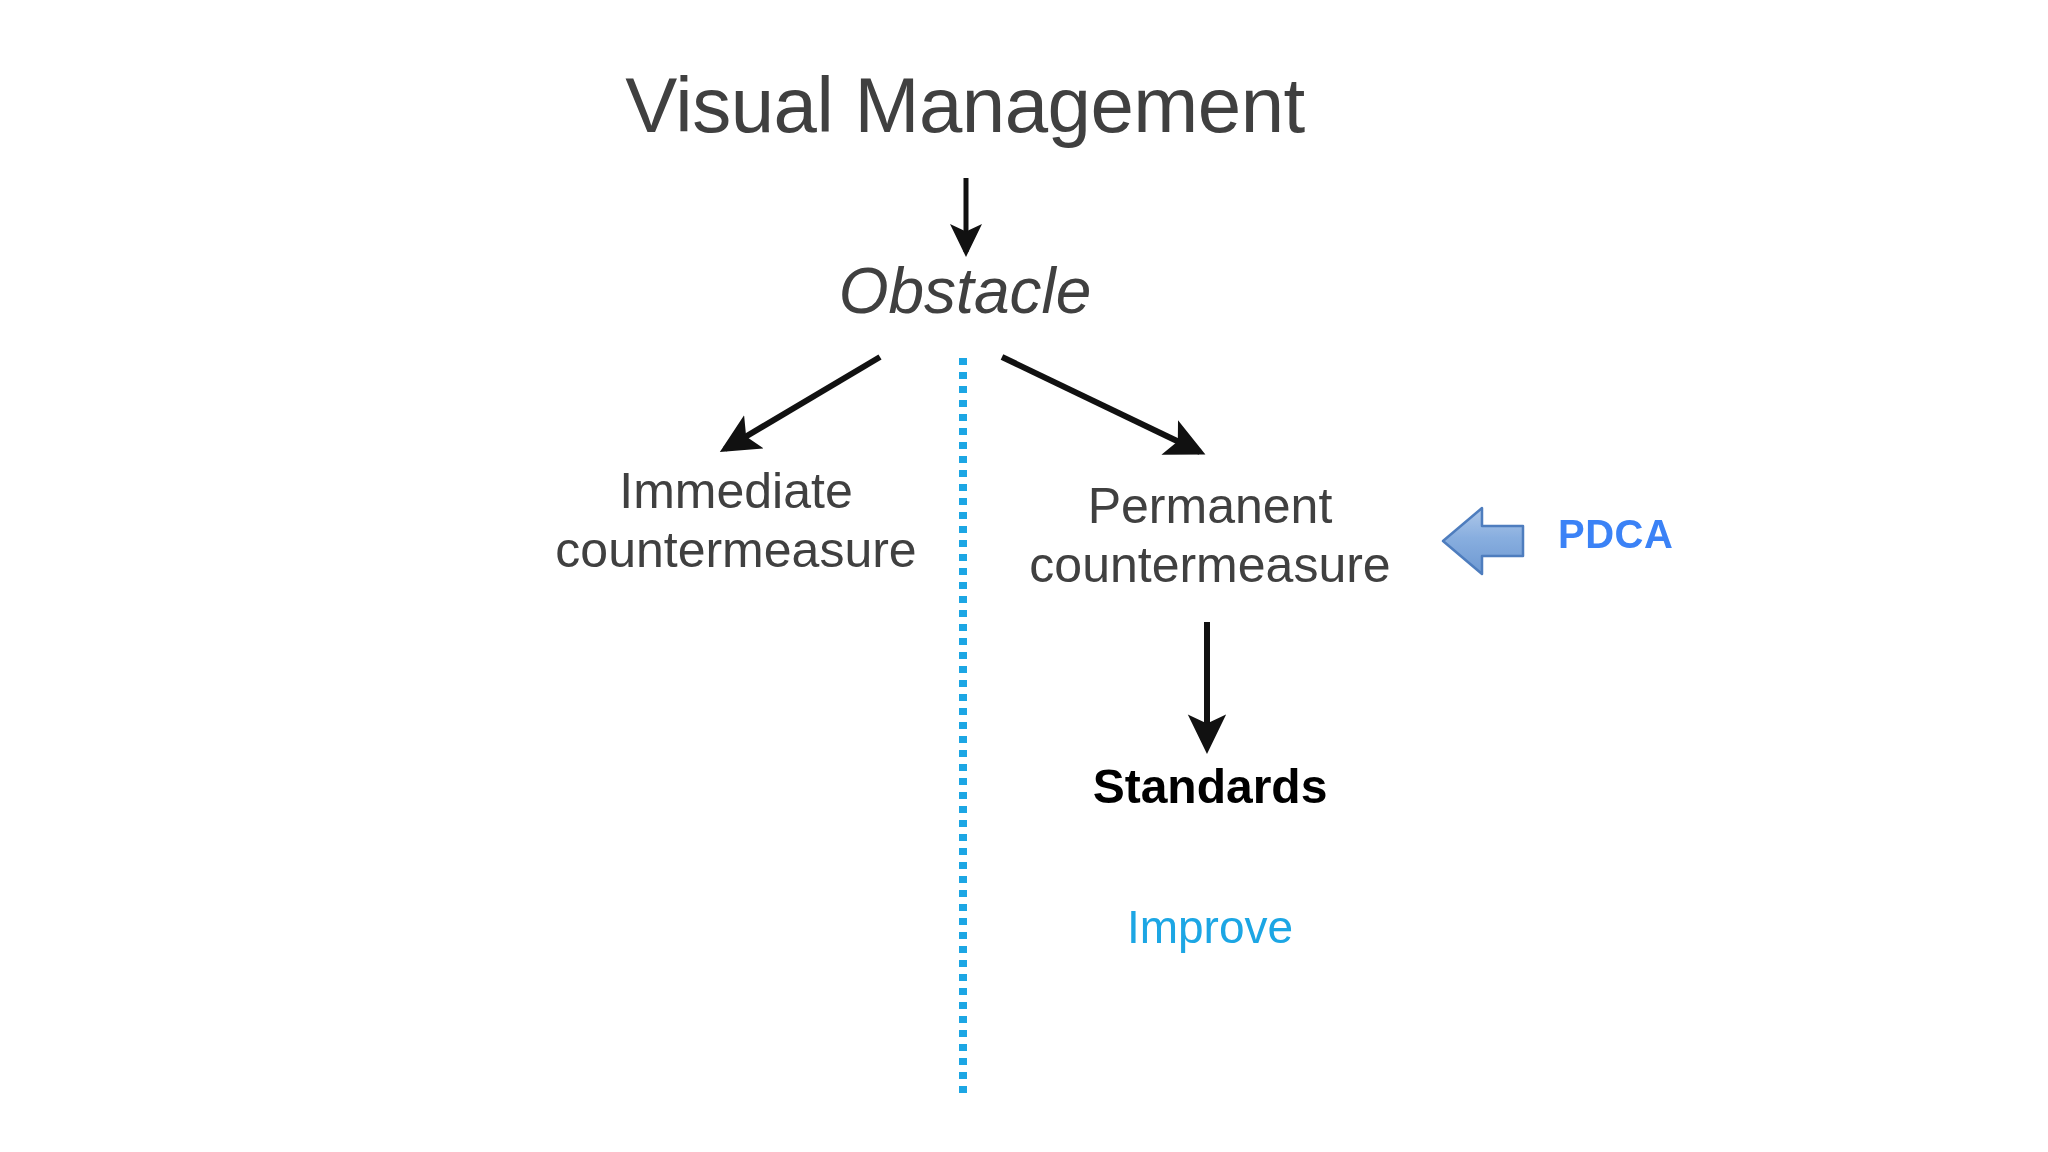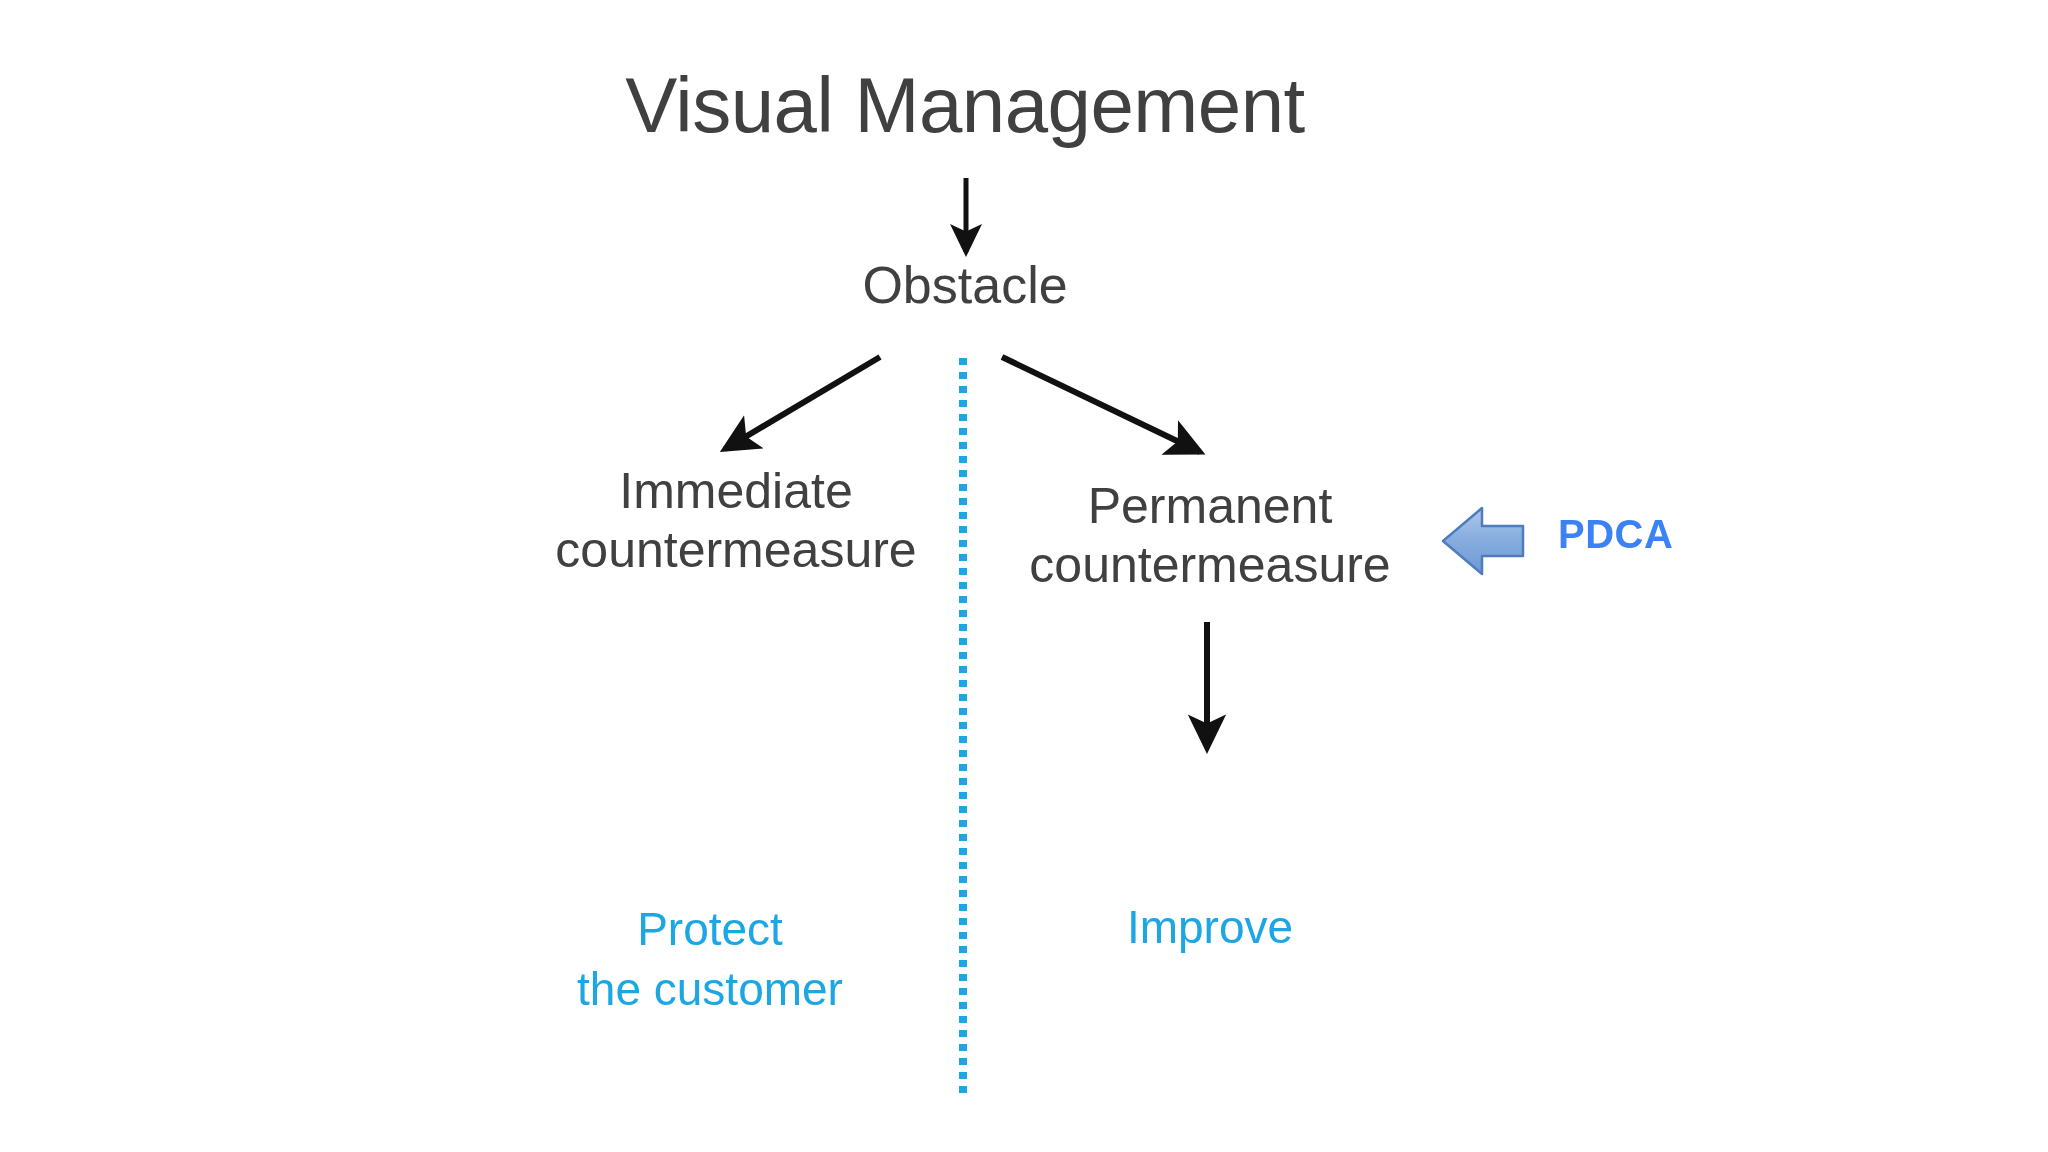--- a/index.html
+++ b/index.html
@@ -31,21 +31,22 @@
     left: 0;
     top: 62px;
     width: 1930px;
     font-size: 78px;
     letter-spacing: -0.5px;
   }
   #obstacle-text {
     left: 0;
     top: 256px;
     width: 1930px;
-    font-size: 52px;
+    font-size: 64px;
+    font-style: italic;
   }
   #immediate-text {
     left: 456px;
     top: 462px;
     width: 560px;
     font-size: 50px;
     line-height: 1.18;
   }
   #permanent-text {
     left: 930px;
@@ -148,21 +149,20 @@
   <div class="node" id="title-text">Visual Management</div>
 
   <div class="node" id="obstacle-text">Obstacle</div>
 
   <div class="node" id="immediate-text">Immediate
 countermeasure</div>
 
   <div class="node" id="permanent-text">Permanent
 countermeasure</div>
 
+  <div class="node" id="standards-text">Standards</div>
 
   <div id="pdca-label">PDCA</div>
 
-  <div class="blue-note" id="protect-note">Protect
-the customer</div>
 
   <div class="blue-note" id="improve-note">Improve</div>
 
 </div>
 
 </body></html>

